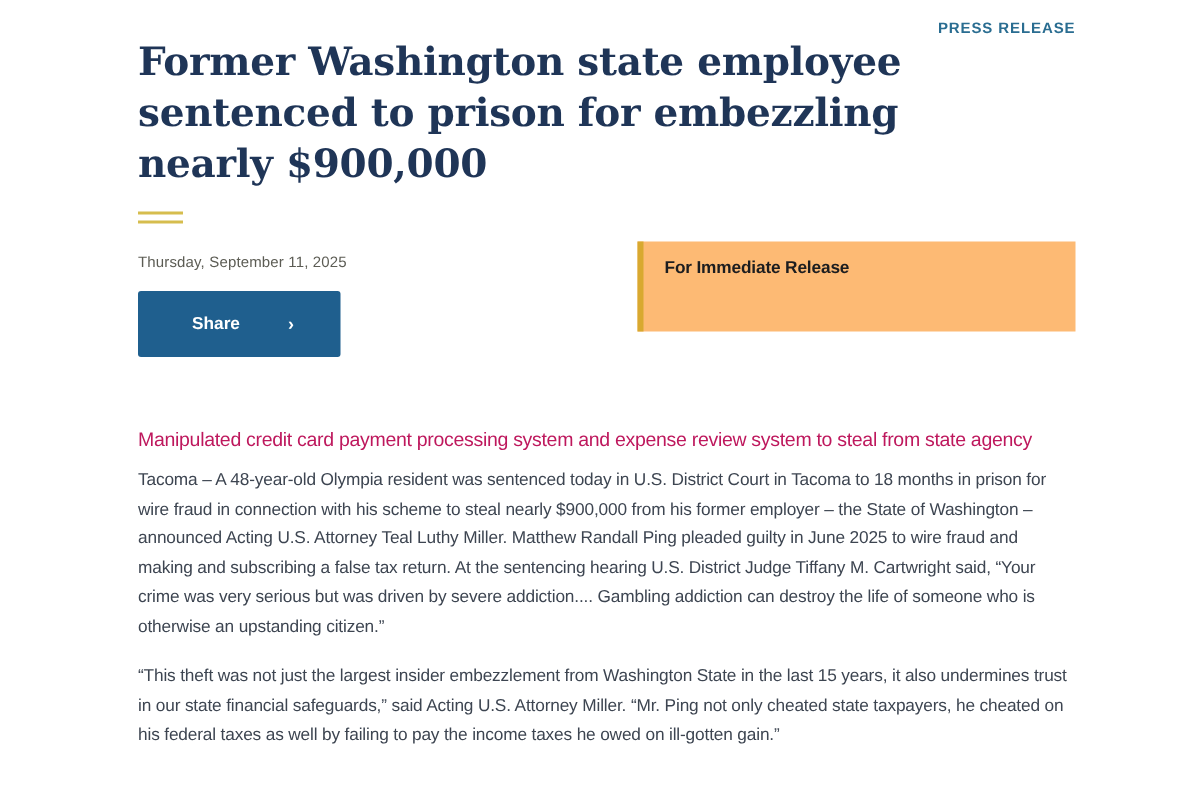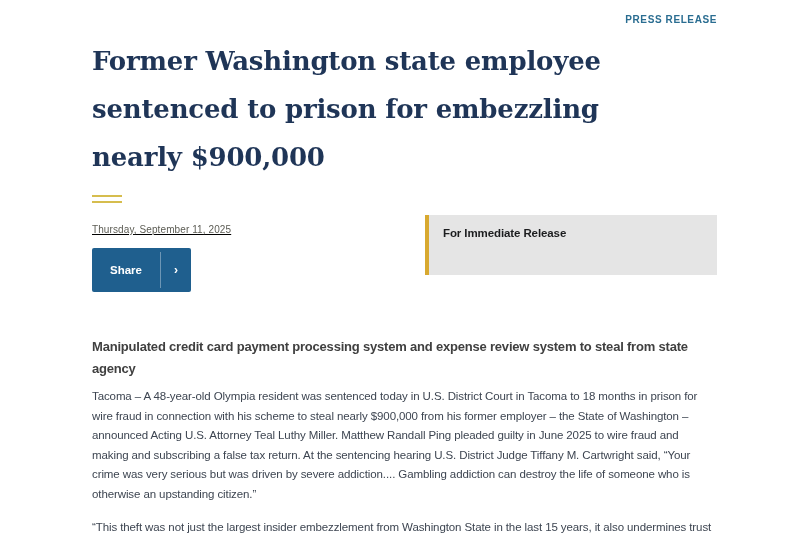--- a/index.html
+++ b/index.html
@@ -16,61 +16,61 @@
   .eyebrow {
     margin-top: 6px;
     font-size: 10px;
     font-weight: bold;
     letter-spacing: 0.6px;
     color: #2a6d91;
     text-transform: uppercase;
     text-align: right;
   }
   .headline {
-    margin-top: 12px;
+    margin-top: 0;
     font-family: "DejaVu Serif", "Liberation Serif", serif;
     font-weight: bold;
     font-size: 26px;
-    line-height: 48px;
+    line-height: 34px;
     letter-spacing: -0.2px;
     color: #1f3557;
     max-width: 600px;
   }
   .gold-rule {
     margin-top: 14px;
     width: 30px;
     height: 8px;
     border-top: 2px solid #d6bd4e;
     border-bottom: 2px solid #d6bd4e;
   }
   .meta-row {
     margin-top: 12px;
     display: flex;
     justify-content: space-between;
     align-items: flex-start;
     width: 625px;
   }
-  .meta-left { padding-top: 9px; text-decoration: underline; }
+  .meta-left { padding-top: 9px; }
   .date {
     font-size: 10px;
     letter-spacing: 0.1px;
     color: #5c5c54;
   }
   .share-btn {
     margin-top: 13px;
     display: inline-flex;
     align-items: stretch;
     background: #1f5f8e;
     color: #ffffff;
     border: none;
     border-radius: 2px;
     height: 44px;
     cursor: pointer;
     font-family: "Liberation Sans", sans-serif;
-    padding: 0;
+    padding: 18px;
   }
   .share-label {
     font-size: 11.5px;
     font-weight: bold;
     padding: 0 18px;
     display: flex;
     align-items: center;
   }
   .share-divider {
     width: 1px;
@@ -81,43 +81,43 @@
     font-size: 12px;
     font-weight: bold;
     width: 30px;
     display: flex;
     align-items: center;
     justify-content: center;
   }
   .release-box {
     width: 292px;
     min-height: 60px;
-    background: #e5e5e5;
+    background: #fdba74;
     border-left: 4px solid #d8a930;
     padding: 12px 8px 25px 14px;
   }
   .release-title {
     font-size: 11.5px;
     font-weight: bold;
     color: #1c1d1f;
     letter-spacing: -0.1px;
   }
   .release-office {
     margin-top: 9px;
     font-size: 11px;
     letter-spacing: -0.2px;
     color: #3d4551;
   }
   .article { margin-top: 44px; width: 624px; }
   .subheading {
     font-size: 13px;
-    font-weight: bold;
+    font-weight: normal;
     line-height: 22px;
     letter-spacing: -0.2px;
-    color: #404040;
+    color: #be185d;
   }
   .article p {
     margin-top: 14px;
     font-size: 11.5px;
     line-height: 19.5px;
     letter-spacing: -0.1px;
     color: #3d4551;
   }
   .article p:first-of-type { margin-top: 7px; }
 </style>

